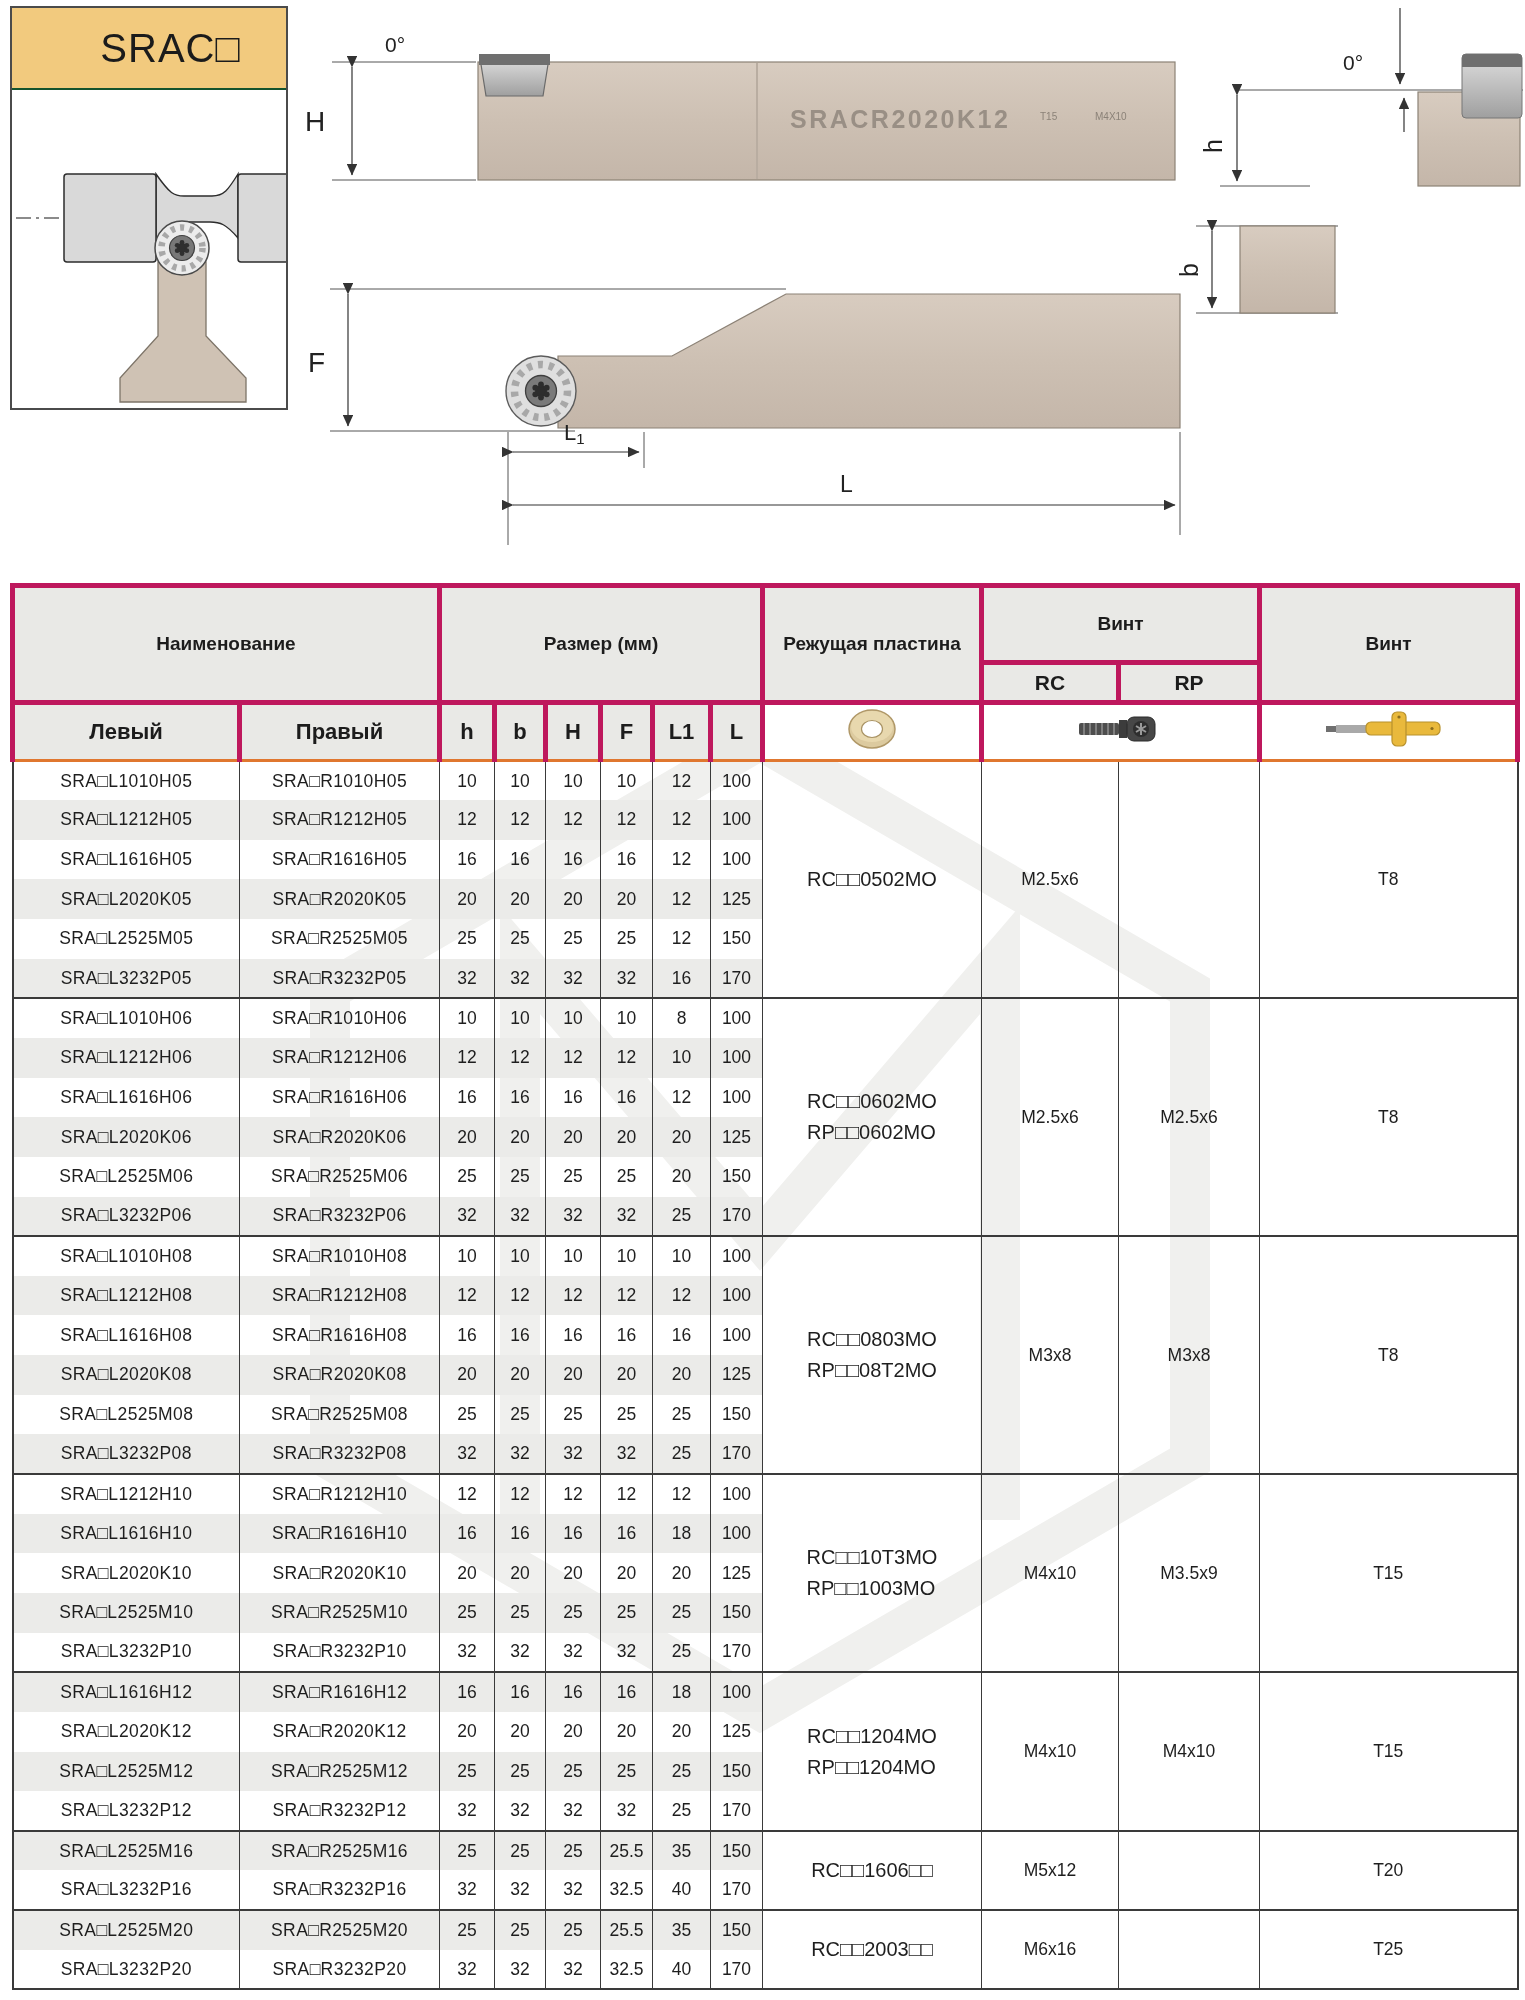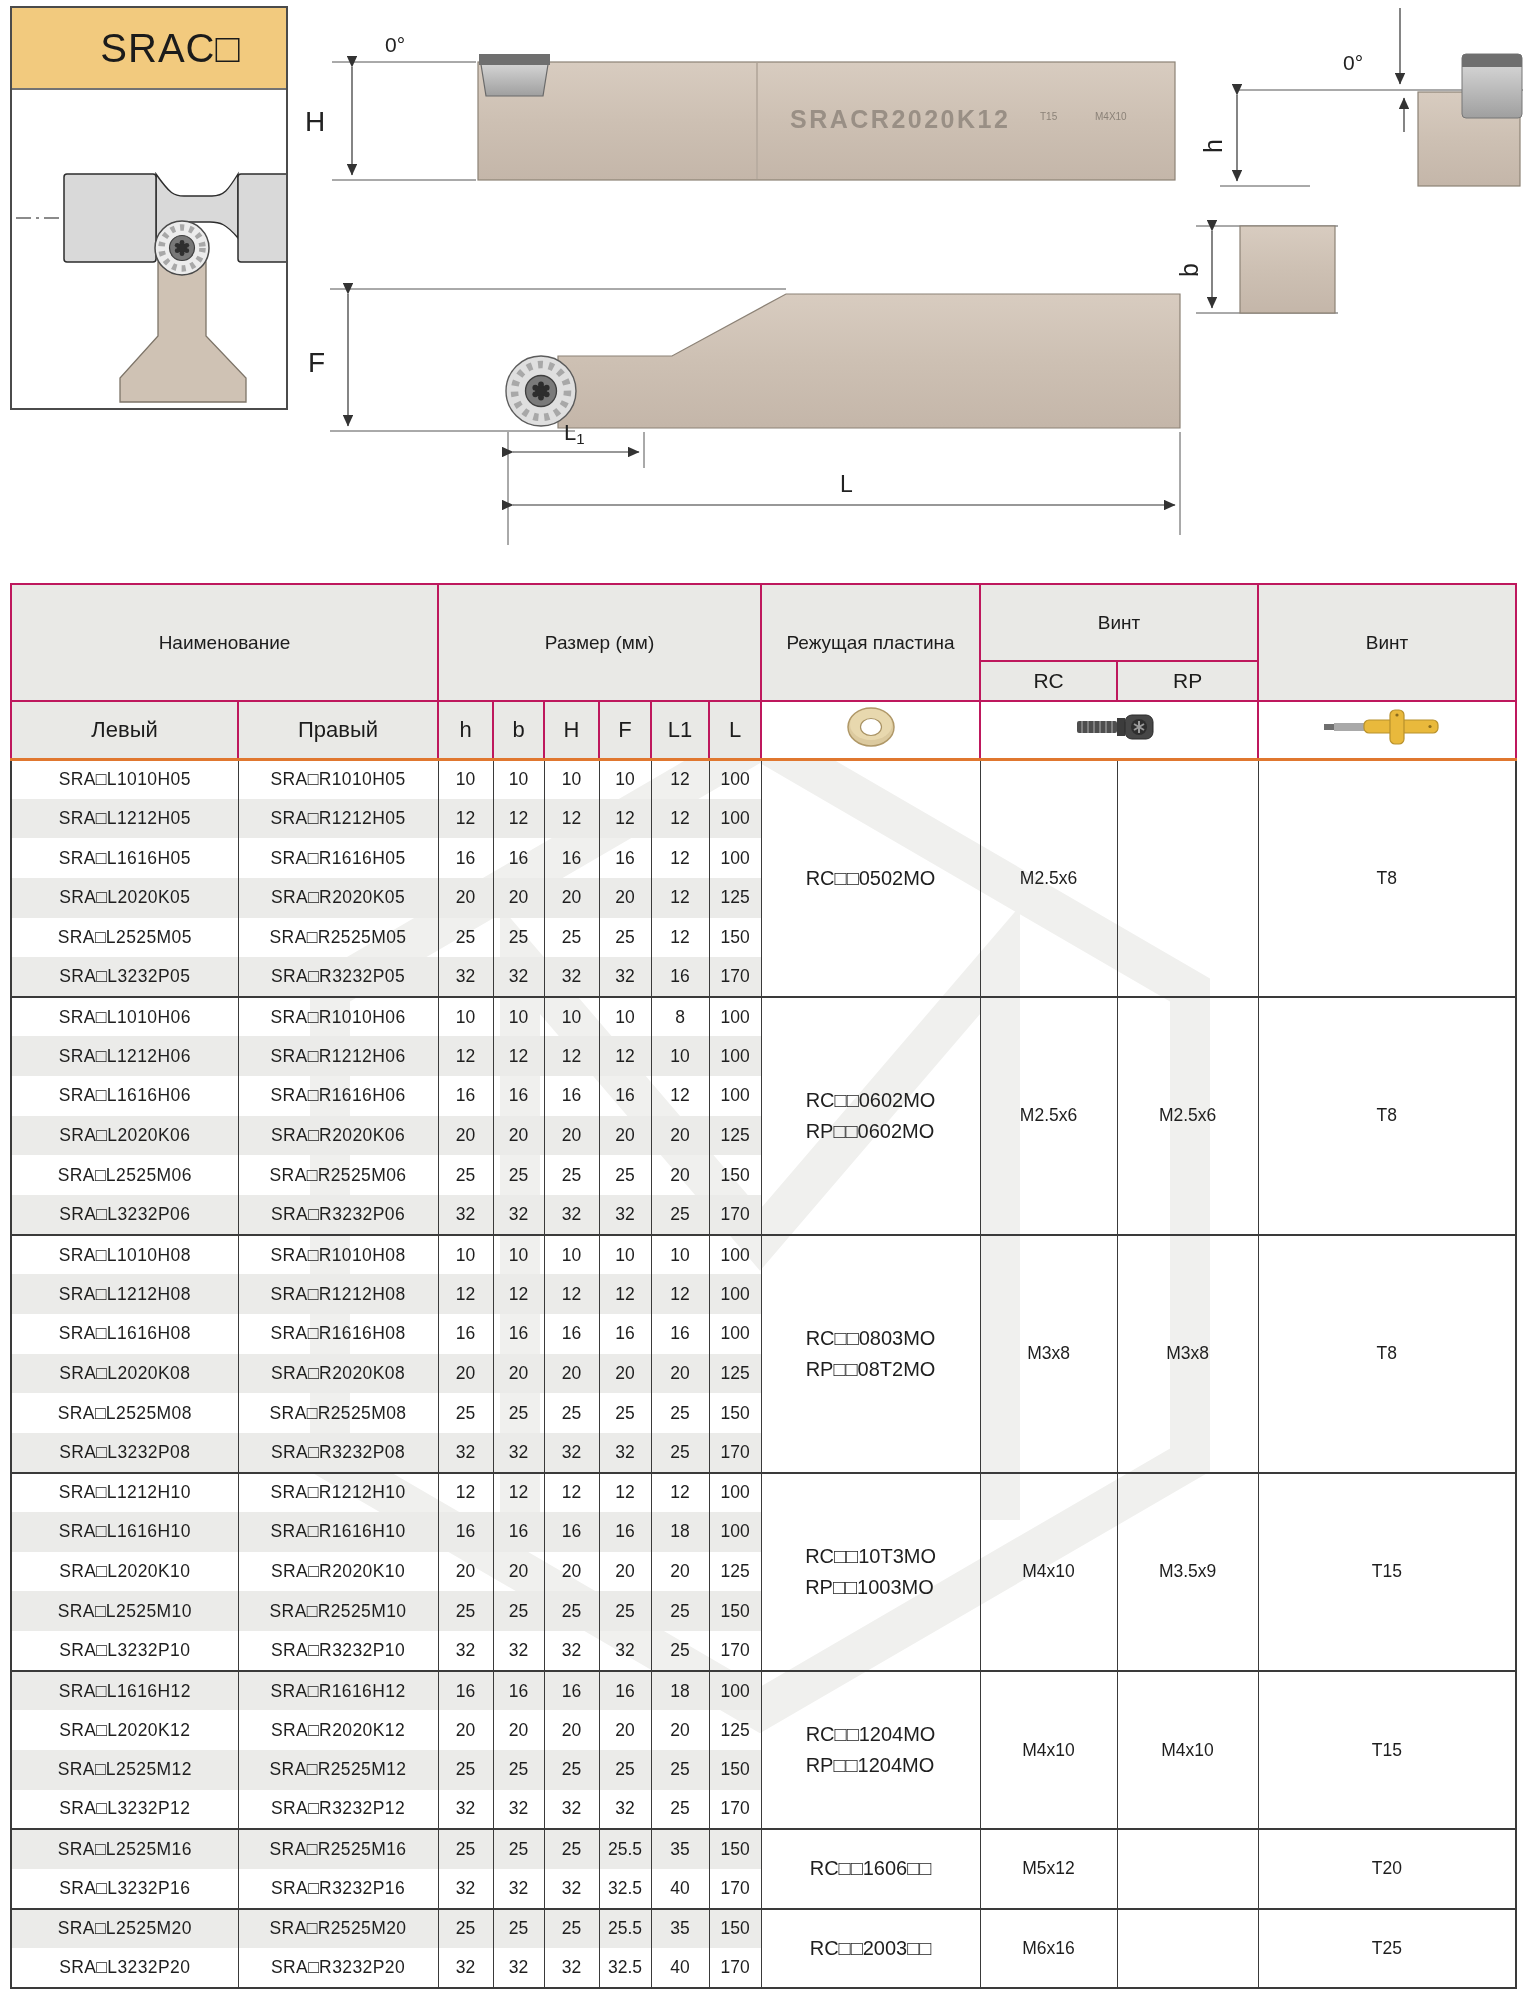--- a/index.html
+++ b/index.html
@@ -2,40 +2,40 @@
 <html><head>
 <meta charset="utf-8">
 <style>
   html,body{margin:0;padding:0;background:#ffffff;}
   body{width:1525px;height:2000px;position:relative;overflow:hidden;
        font-family:"Liberation Sans","DejaVu Sans",sans-serif;color:#222;}
 
   
   .logo-box{position:absolute;left:10px;top:6px;width:278px;height:404px;
             border:2px solid #4b4b4b;background:#fff;box-sizing:border-box;}
-  .logo-band{height:80px;background:#f2ca7e;border-bottom:2px solid #737373;
+  .logo-band{height:80px;background:#f2ca7e;border-bottom:2px solid #14532d;
              display:flex;align-items:center;justify-content:center;
              font-size:40px;letter-spacing:1px;color:#1b1b1b;padding-left:43px;}
   .logo-draw{position:absolute;left:0;top:82px;width:274px;height:318px;}
 
   
   .diagram-svg{position:absolute;left:0;top:0;width:1525px;height:575px;}
   .dimtxt{fill:#222;font-family:"Liberation Sans","DejaVu Sans",sans-serif;}
   .marktxt{fill:#998f85;font-weight:bold;letter-spacing:2.5px;}
 
   
   .watermark{position:absolute;left:0;top:0;width:1525px;height:2000px;z-index:0;pointer-events:none;}
 
   
   table.tbl{position:absolute;left:10px;top:583px;width:1505px;z-index:1;
             border-collapse:collapse;table-layout:fixed;
             border:2px solid #3a3a3a;}
   .tbl th,.tbl td{box-sizing:border-box;padding:0 2px;}
-  .tbl thead th{background:#e9e9e6;font-weight:normal;font-size:19px;
-                border:2px solid #be185d;color:#1c1c1c;}
+  .tbl thead th{background:#e9e9e6;font-weight:bold;font-size:19px;
+                border:5px solid #be185d;color:#1c1c1c;}
   .tbl thead tr.h1 th{height:77px;}
   .tbl thead tr.h2 th{height:40px;font-size:21px;}
   .tbl thead tr.h3 th{height:58px;font-size:22px;border-bottom:3px solid #e0772f;}
   .tbl thead th.icon-cell{background:#ffffff;}
   .tbl td{border-left:1px solid #3a3a3a;border-right:1px solid #3a3a3a;
           border-top:none;border-bottom:none;
           text-align:center;font-size:17.5px;color:#1e1e1e;background:transparent;}
   .tbl tbody{border-top:2px solid #3a3a3a;margin-top:18px;}
   .tbl tbody.first{border-top:none;}
   .tbl tbody tr{height:39.65px;}

